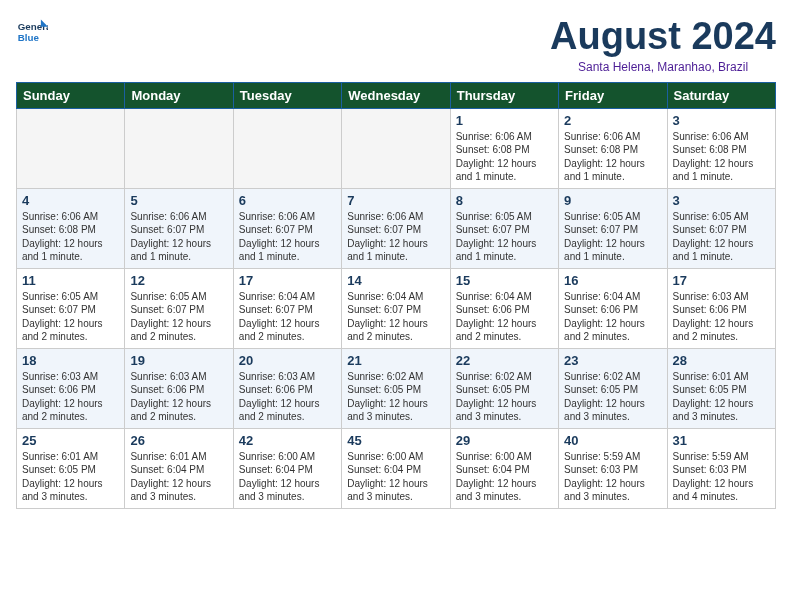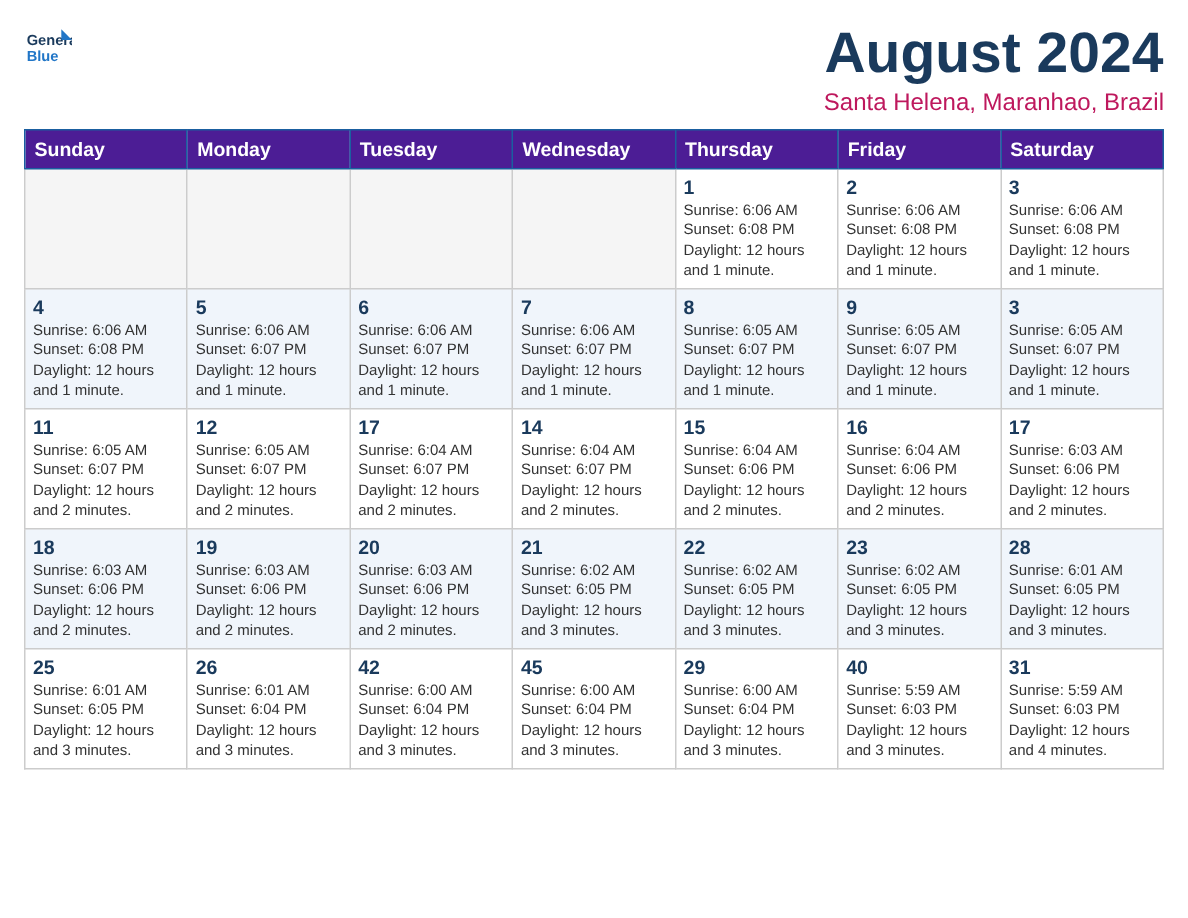--- a/index.html
+++ b/index.html
@@ -28,31 +28,31 @@
     .title-area {
       text-align: center;
     }
     .calendar-title {
       font-size: 38px;
       font-weight: bold;
       color: #1a3a5c;
       line-height: 1.1;
     }
     .calendar-subtitle {
-      font-size: 16px;
-      color: #be185d;
+      font-size: 12px;
+      color: #4c1d95;
       margin-top: 2px;
     }
     .calendar {
       width: 100%;
       border-collapse: collapse;
       table-layout: fixed;
     }
     .calendar th {
-      background: #4c1d95;
+      background: #14532d;
       color: #fff;
       text-align: left;
       padding: 5px 6px;
       font-size: 13px;
       font-weight: bold;
       border: 1px solid #1a5fa0;
     }
     .calendar td {
       vertical-align: top;
       border: 1px solid #ccc;

